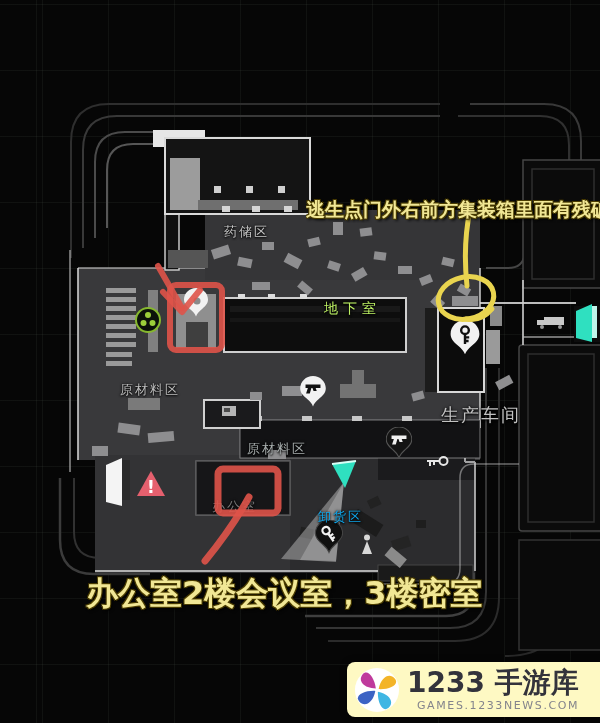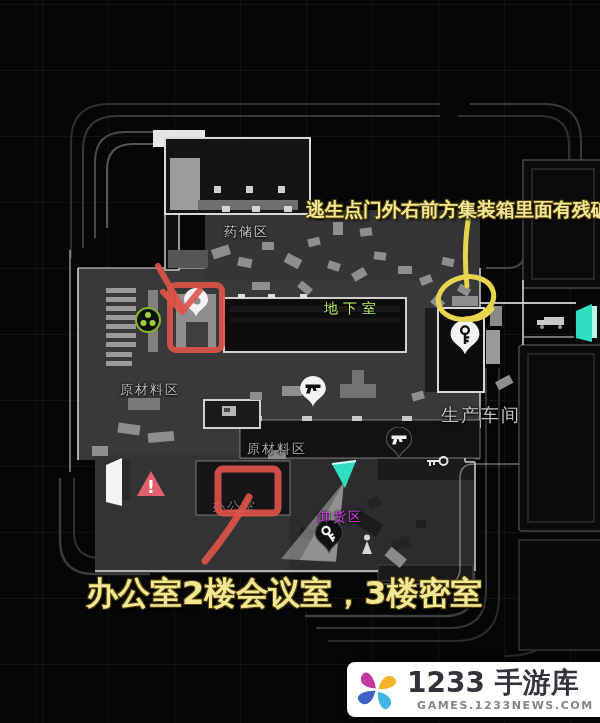--- a/index.html
+++ b/index.html
@@ -19,27 +19,27 @@
   .map-label{
     position:absolute;color:#bdbdbd;font-size:13px;letter-spacing:2px;
     text-shadow:0 1px 2px #000, 0 0 3px #000;white-space:nowrap;text-align:right;
   }
   .note{
     position:absolute;color:#f1e795;white-space:nowrap;font-weight:700;
     text-shadow:1px 1px 0 #4a3c00, -1px -1px 0 #4a3c00, 1px -1px 0 #4a3c00, -1px 1px 0 #4a3c00, 2px 2px 3px #000;
   }
   .watermark{
     position:absolute;left:347px;top:662px;width:253px;height:55px;
-    background:#ffffff;border-radius:8px 0 0 8px;display:flex;align-items:center;
+    background:#fef9c3;border-radius:8px 0 0 8px;display:flex;align-items:center;
     box-shadow:0 0 6px rgba(0,0,0,.6);
   }
   .wm-logo{width:46px;height:46px;margin-left:7px;flex:0 0 auto;}
   .wm-text{margin-left:7px;display:flex;flex-direction:column;line-height:1;}
   .wm-title{font-size:28px;font-weight:800;color:#33333b;white-space:nowrap;letter-spacing:0px;}
-  .wm-url{font-size:11px;font-weight:700;color:#84848c;letter-spacing:1.6px;margin-top:3px;margin-left:10px;white-space:nowrap;}
+  .wm-url{font-size:11px;font-weight:400;color:#84848c;letter-spacing:1.6px;margin-top:3px;margin-left:10px;white-space:nowrap;}
   .pin{position:absolute;}
 </style>
 </head>
 <body>
 
 <div class="stage">
   <div class="grid"></div>
 
   <svg class="layer" width="600" height="723" viewBox="0 0 600 723">
 
@@ -307,21 +307,21 @@
       <polyline points="2,4 26,1" stroke="#d8fff6" stroke-width="2" fill="none"></polyline>
     </svg>
   </div>
 
   <div class="map-label" style="left:224px;top:223px;color:#c8c8c8">药储区</div>
   <div class="map-label" style="left:324px;top:300px;font-size:14px;color:#bef264;letter-spacing:5px">地下室</div>
   <div class="map-label" style="left:120px;top:381px">原材料区</div>
   <div class="map-label" style="left:247px;top:440px;color:#a8aeae">原材料区</div>
   <div class="map-label" style="left:441px;top:403px;font-size:18px;color:#c2c2c2">生产车间</div>
   <div class="map-label" style="left:212px;top:498px;color:#7c7c7c">办公室</div>
-  <div class="map-label" style="left:318px;top:508px;color:#d946ef">卸货区</div>
+  <div class="map-label" style="left:318px;top:508px;color:#0ea5e9">卸货区</div>
 
   <svg class="layer" width="600" height="723" viewBox="0 0 600 723">
     <g fill="none" stroke-linecap="round" stroke-linejoin="round">
       <rect x="170" y="285" width="52" height="65" rx="6" stroke-width="6" opacity=".9" stroke="#df5349"></rect>
       <path d="M158,266 L182,308" stroke-width="6" opacity=".9" stroke="#df5349"></path>
       <path d="M163,292 L182,312 L200,290" stroke-width="6" opacity=".9" stroke="#df5349"></path>
       <rect x="218" y="469" width="60" height="44" rx="5" stroke-width="7" opacity=".9" stroke="#df5349"></rect>
       <path d="M249,497 Q232,528 205,561" stroke-width="7" opacity=".9" stroke="#df5349"></path>
       <path d="M470,210 C465,234 464,258 467,286" stroke-width="5" stroke="#e9d44f"></path>
       <g transform="rotate(-12 466 298)">

